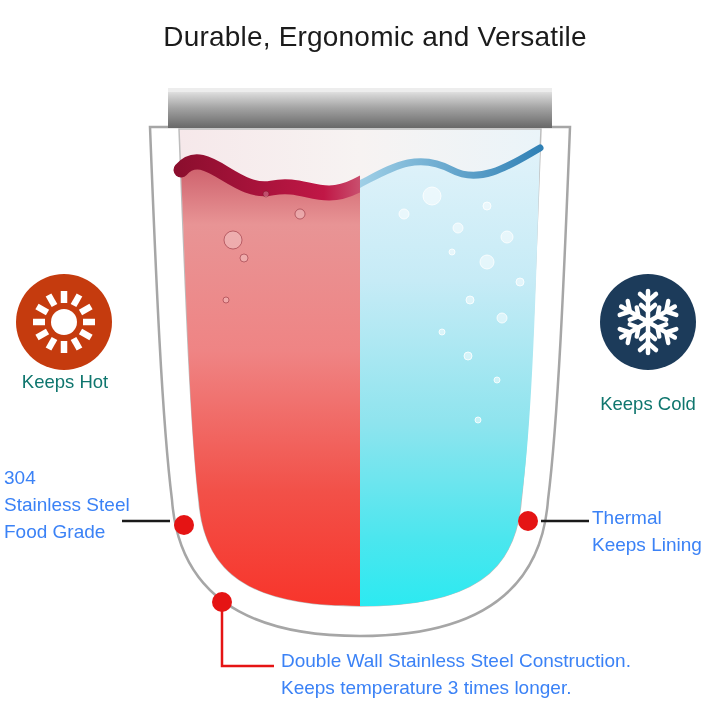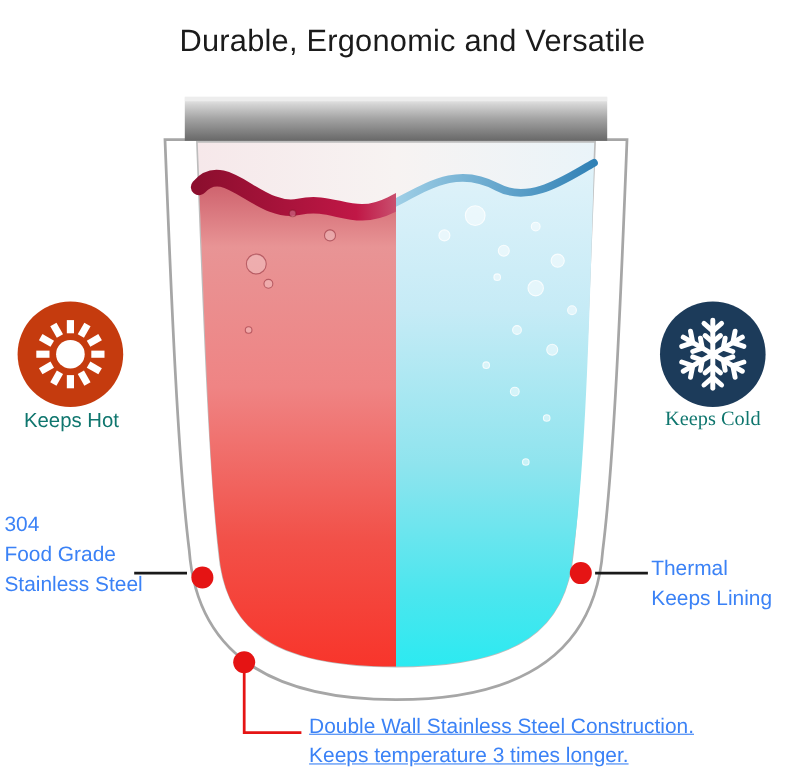--- a/index.html
+++ b/index.html
@@ -7,25 +7,25 @@
     position:relative; width:720px; height:702px; background:#ffffff;
     font-family:"Liberation Sans", sans-serif; overflow:hidden;
   }
   .title {
     position:absolute; top:0; left:0; width:100%; margin:15px; padding-top:6px;
     text-align:center; font-size:28px; font-weight:400; color:#1b1b1b; letter-spacing:.2px;
   }
   .art { position:absolute; left:0; top:0; }
   .badge-label { position:absolute; font-size:18.5px; color:#0f766e; text-align:center; }
   .hot-label  { left:2px;  top:371px; width:126px; }
-  .cold-label { left:585px; top:371px; width:126px;font-family:Liberation Serif, serif; }
+  .cold-label { left:585px; top:393px; width:126px; }
   .callout { position:absolute; font-size:19px; color:#3b82f6; line-height:27px; white-space:nowrap; }
   .steel  { left:4px;   top:464px; }
   .copper { left:592px; top:504px; }
-  .dwall  { left:281px; top:647px;text-decoration:underline; }
+  .dwall  { left:281px; top:647px; }
 </style>
 </head>
 <body>
 
 <div class="canvas">
 
   <h1 class="title">Durable, Ergonomic and Versatile</h1>
 
   <svg class="art" width="720" height="702" viewBox="0 0 720 702">
     <defs>
@@ -159,22 +159,22 @@
       <circle cx="528" cy="521" r="10" fill="#E51414"></circle>
       <circle cx="222" cy="602" r="10" fill="#E51414"></circle>
     </g>
   </svg>
 
   <div class="badge-label hot-label">Keeps Hot</div>
   <div class="badge-label cold-label">Keeps Cold</div>
 
   <div class="callout steel">
     <div>304</div>
+    <div>Stainless Steel</div>
     <div>Food Grade</div>
-    <div>Stainless Steel</div>
   </div>
 
   <div class="callout copper">
     <div>Thermal</div>
     <div>Keeps Lining</div>
   </div>
 
   <div class="callout dwall">
     <div>Double Wall Stainless Steel Construction.</div>
     <div>Keeps temperature 3 times longer.</div>

